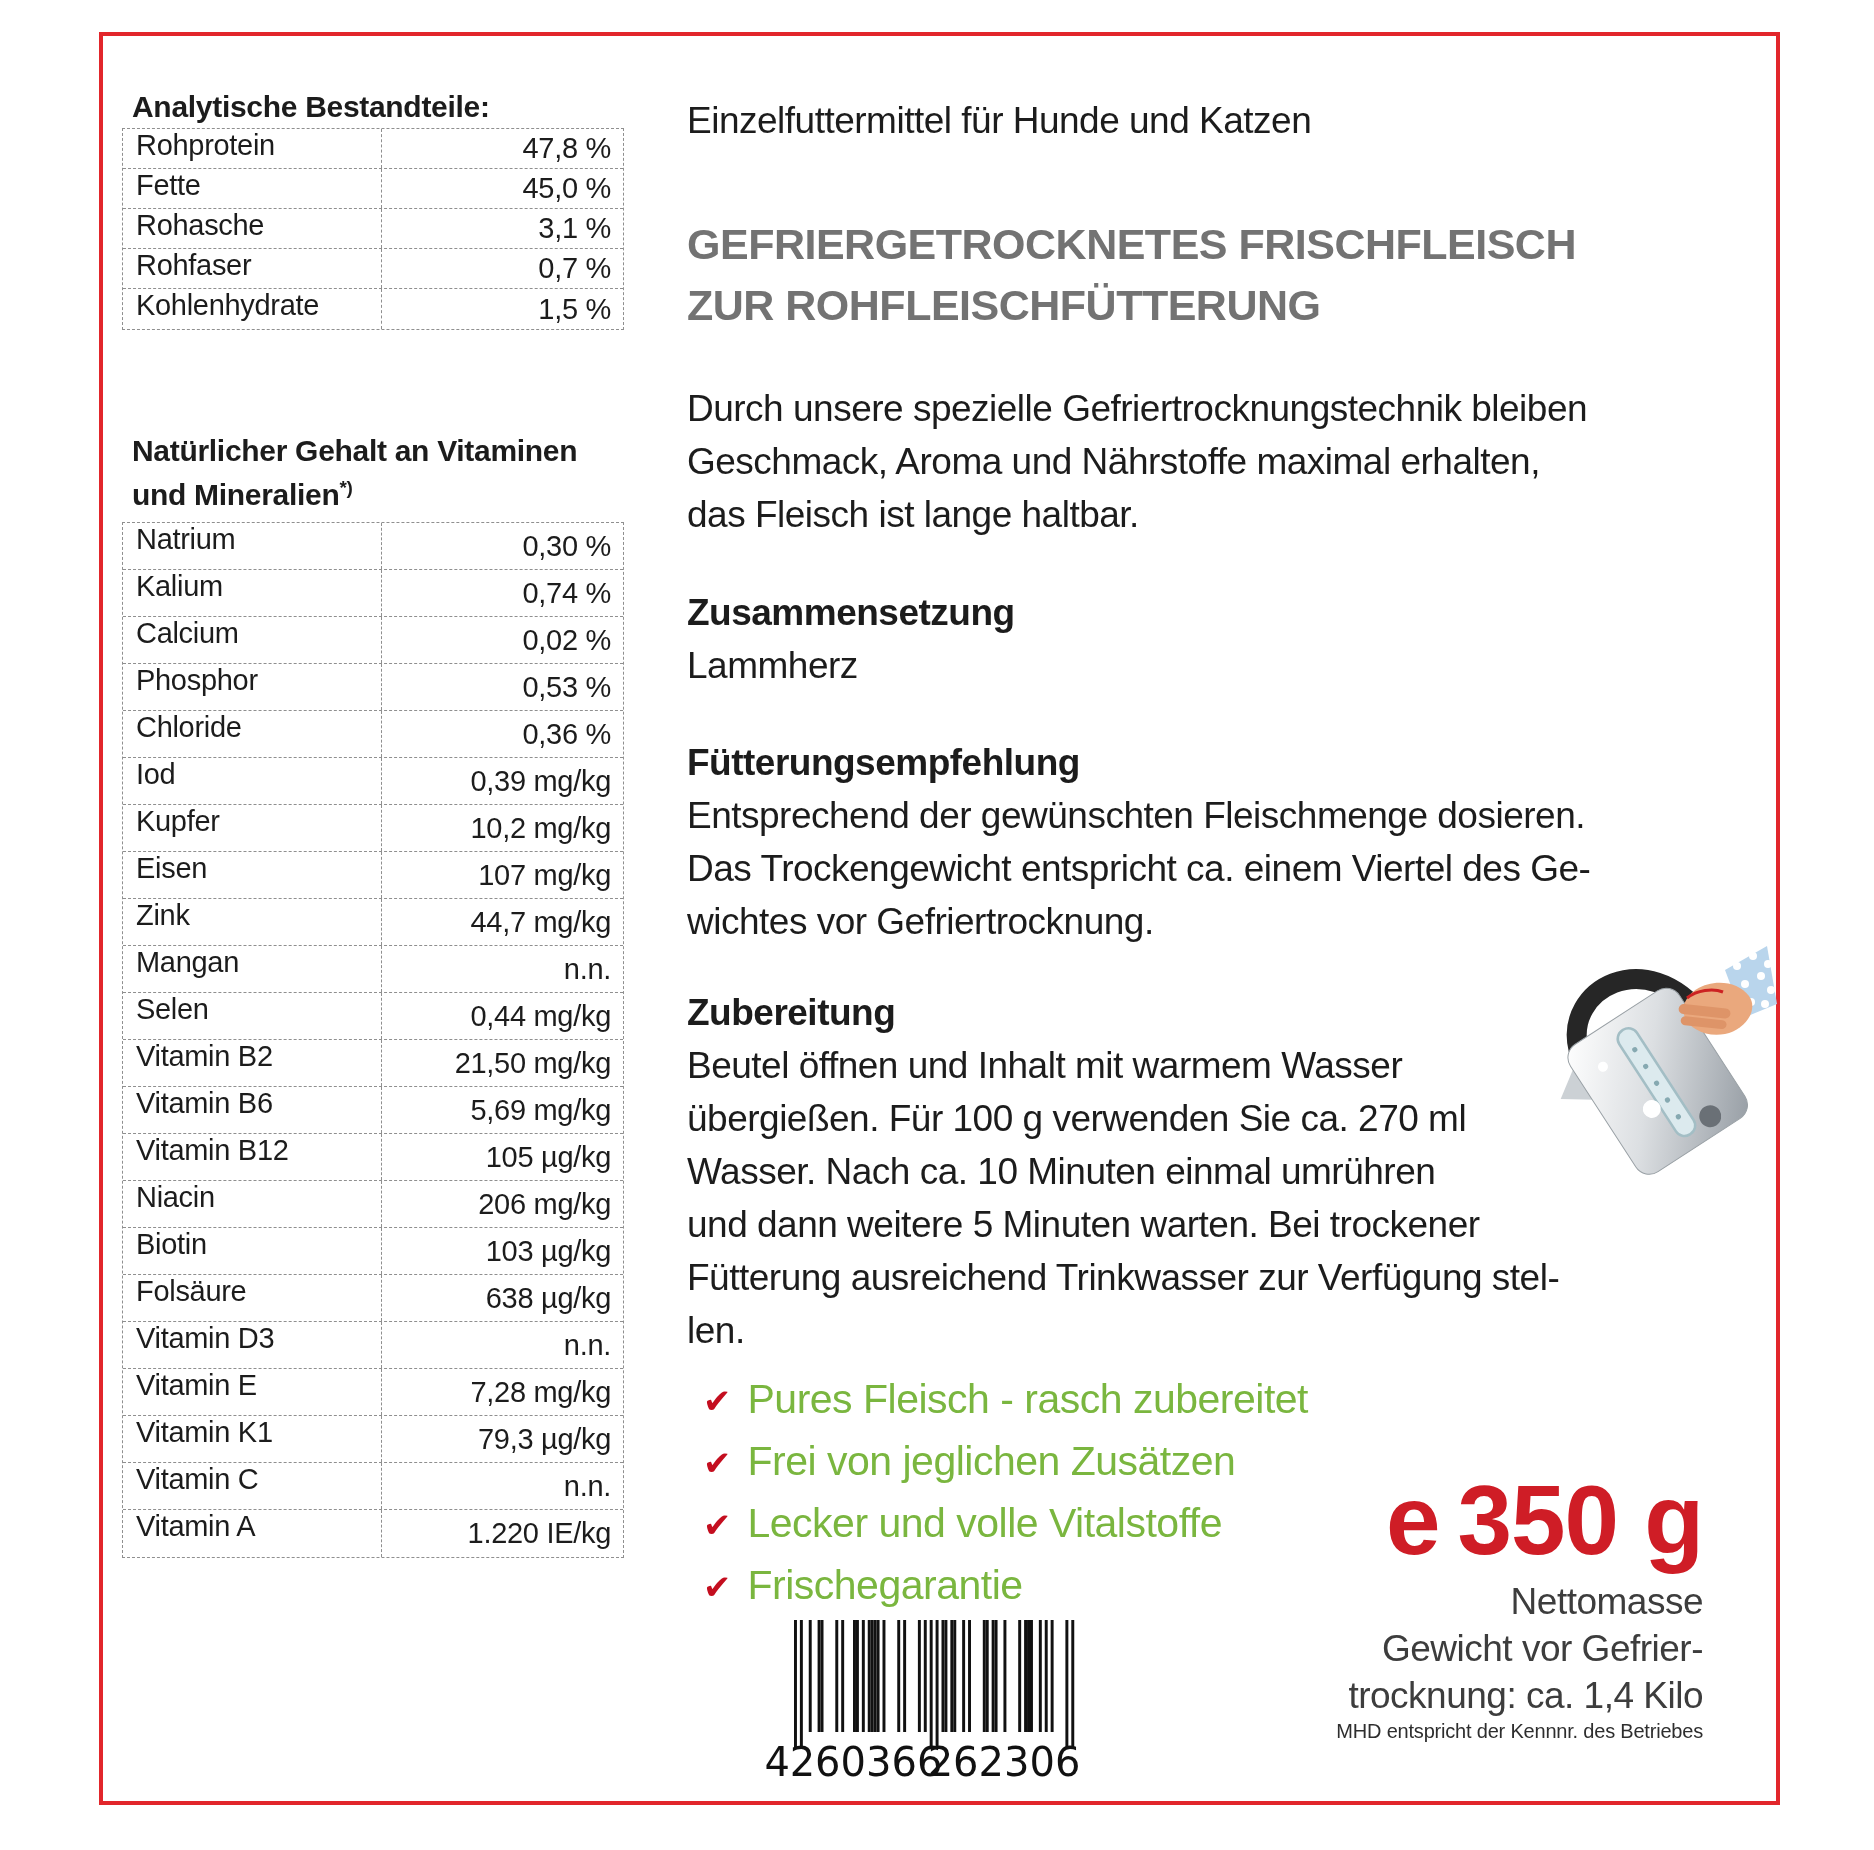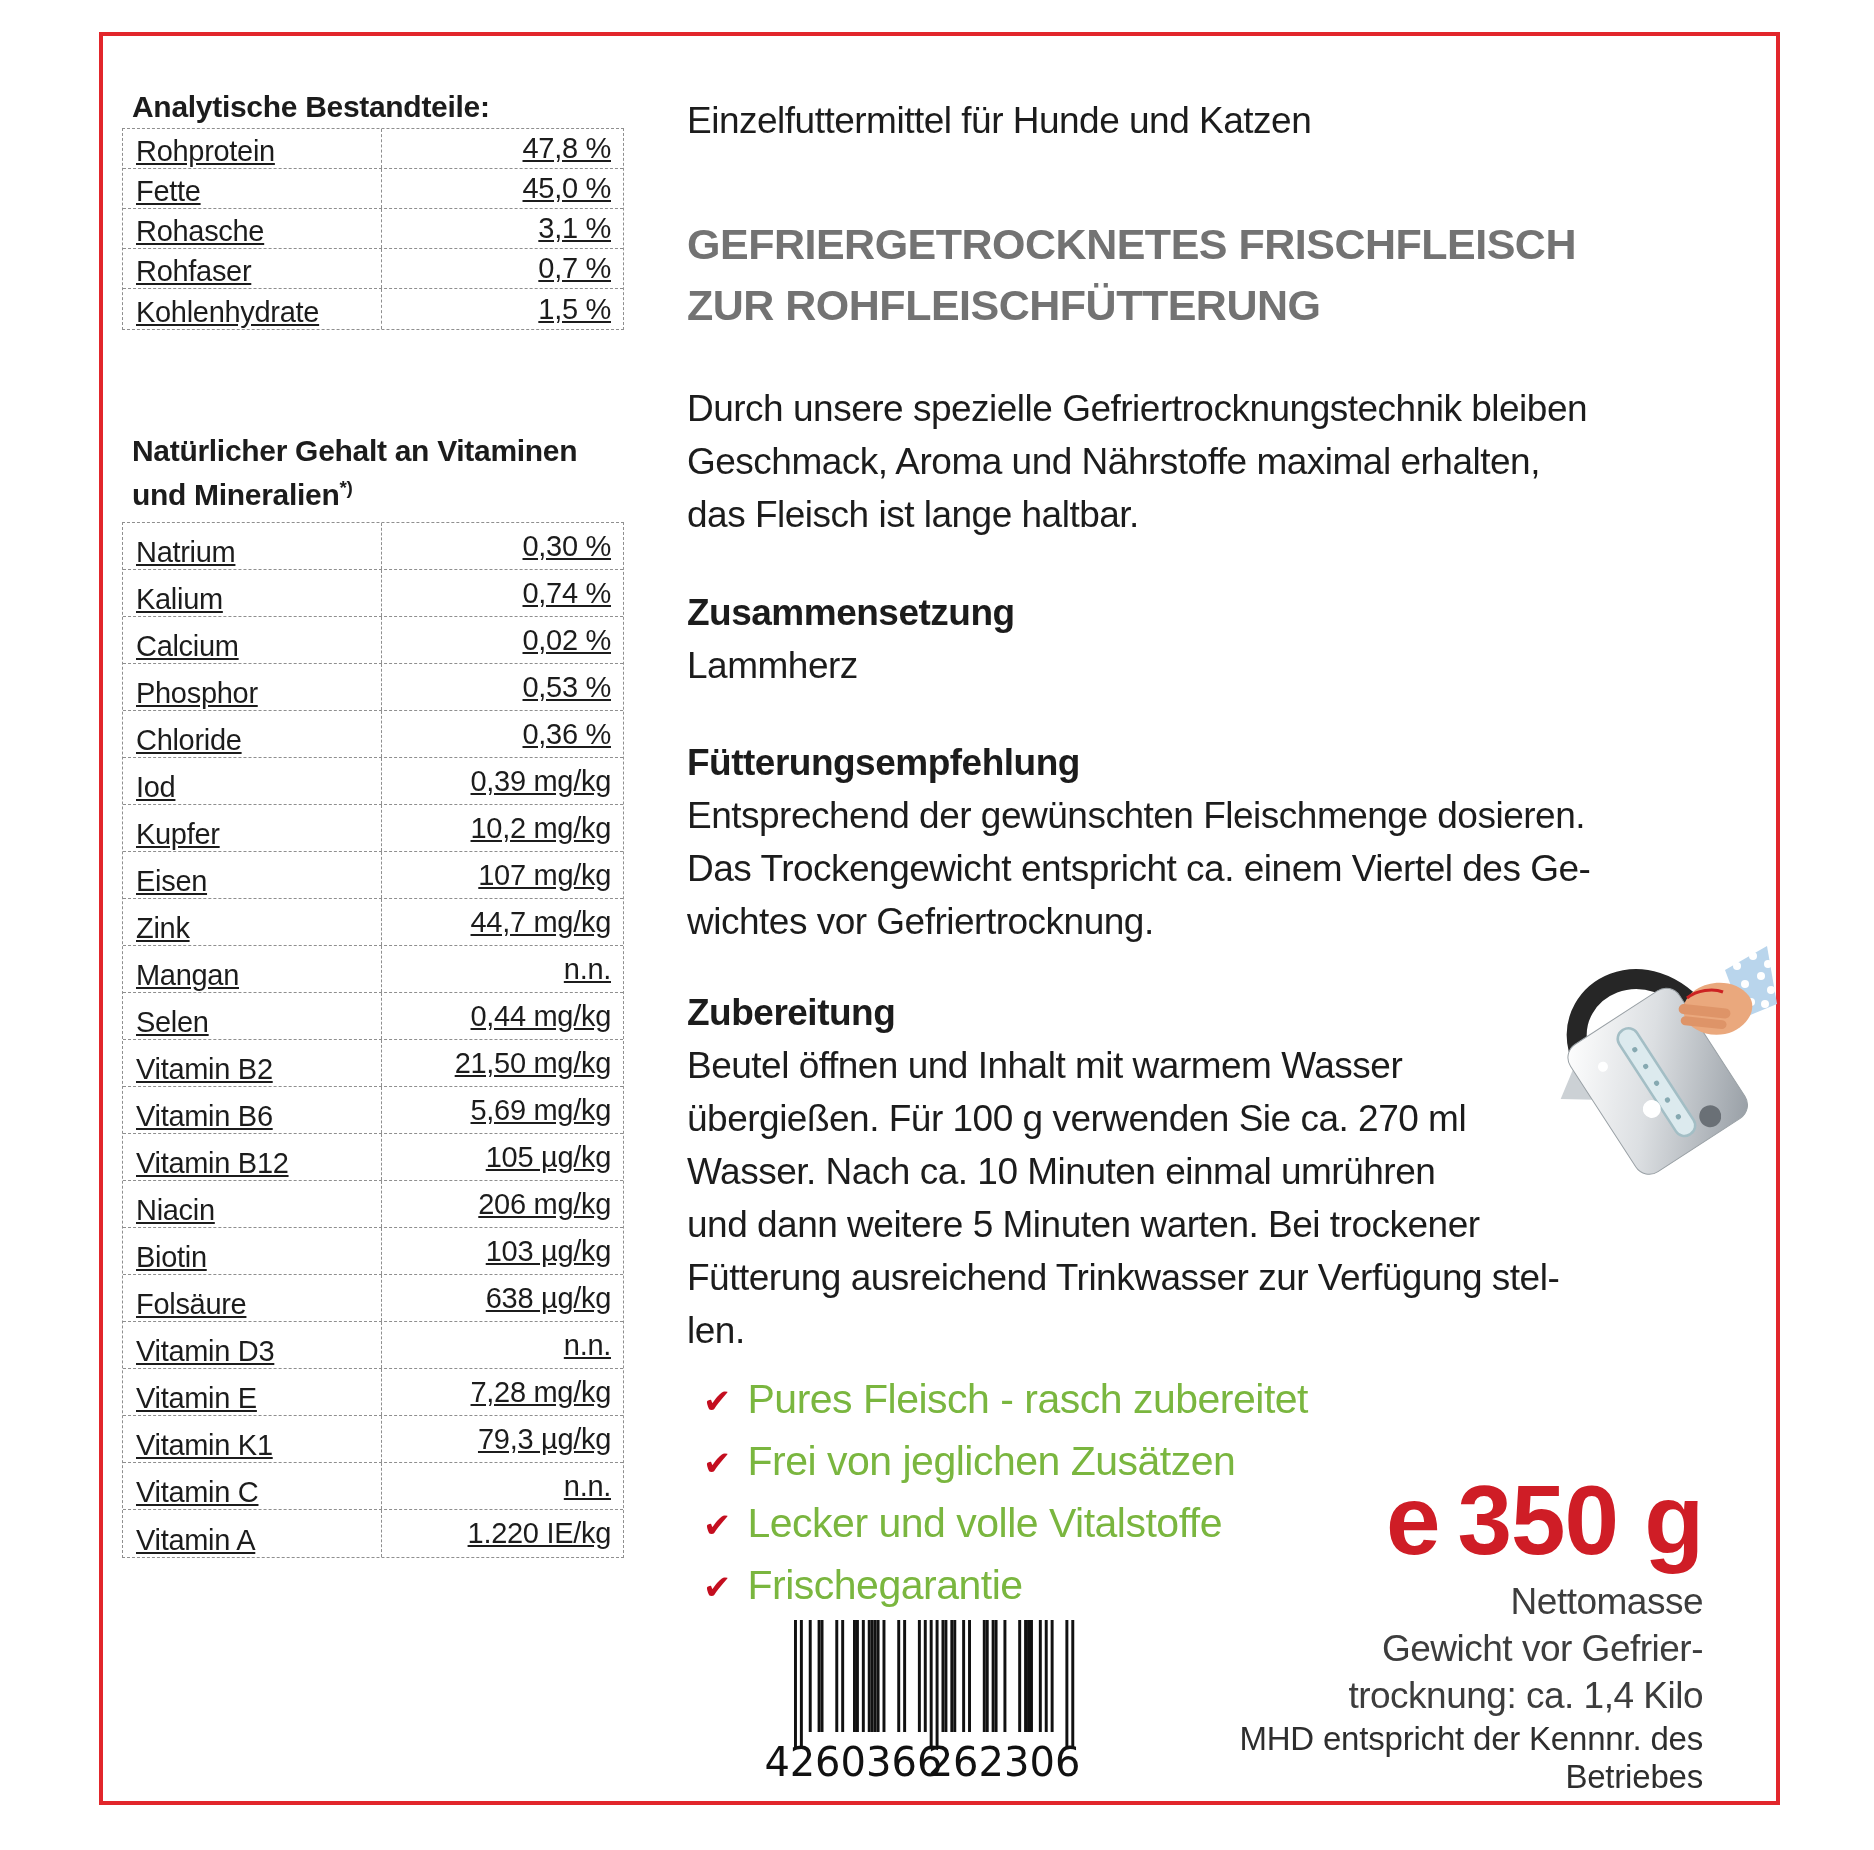--- a/index.html
+++ b/index.html
@@ -6,21 +6,21 @@
   .canvas{position:relative;width:1874px;height:1850px;background:#ffffff;overflow:hidden;
           font-family:"Liberation Sans","DejaVu Sans",sans-serif;color:#1c1c1c;}
   .label{position:absolute;left:99px;top:32px;width:1681px;height:1773px;
          border:4px solid #e2262b;box-sizing:border-box;background:#ffffff;}
 
   
   .analytics-title{position:absolute;left:29px;top:54px;font-size:30px;font-weight:bold;letter-spacing:-0.3px;}
   .ntable{position:absolute;left:19px;width:502px;border:1.5px dashed #8f8f8f;box-sizing:border-box;}
   .analytics-table{top:92px;}
   .vitamins-table{top:486px;}
-  .trow{display:flex;align-items:flex-end;border-bottom:1.5px dashed #8f8f8f;box-sizing:border-box;text-decoration:underline;}
+  .trow{display:flex;align-items:flex-start;border-bottom:1.5px dashed #8f8f8f;box-sizing:border-box;}
   .trow:last-child{border-bottom:none;}
   .analytics-table .trow{height:40px;}
   .vitamins-table .trow{height:47px;}
   .tname{flex:0 0 258px;padding-left:13px;font-size:29px;letter-spacing:-0.3px;box-sizing:border-box;}
   .tval{flex:1;text-align:right;padding-right:12px;font-size:29px;letter-spacing:-0.3px;
         border-left:1.5px dashed #8f8f8f;align-self:stretch;display:flex;align-items:center;justify-content:flex-end;box-sizing:border-box;}
   .vitamins-title{position:absolute;left:29px;top:396px;font-size:30px;font-weight:bold;line-height:37px;letter-spacing:-0.3px;}
   .vitamins-title sup{font-size:19px;}
   .footnotes{position:absolute;left:29px;top:1678px;font-size:27px;line-height:35px;letter-spacing:-0.3px;}
 
@@ -45,21 +45,21 @@
 
   .barcode-wrap{position:absolute;left:659px;top:1580px;width:330px;height:170px;}
   .barcode-wrap text{font-family:"DejaVu Sans",sans-serif;font-size:40px;fill:#111;}
 
   .weight{position:absolute;left:1100px;top:1428px;width:500px;text-align:right;color:#cf1d26;
           font-size:98px;font-weight:bold;letter-spacing:-1px;white-space:nowrap;}
   .weight .esign{font-weight:bold;margin-right:18px;}
   .netto{position:absolute;left:1100px;top:1542px;width:500px;text-align:right;
          font-size:37px;line-height:47px;color:#3d3d3d;letter-spacing:-0.5px;}
   .mhd{position:absolute;left:1000px;top:1684px;width:600px;text-align:right;
-       font-size:33px;color:#2e2e2e;letter-spacing:-0.2px;}
+       font-size:20px;color:#2e2e2e;letter-spacing:-0.2px;}
 </style>
 </head>
 <body>
 
 <div class="canvas">
   <div class="label">
 
     <div class="analytics-title">Analytische Bestandteile:</div>
 
     <div class="ntable analytics-table">

